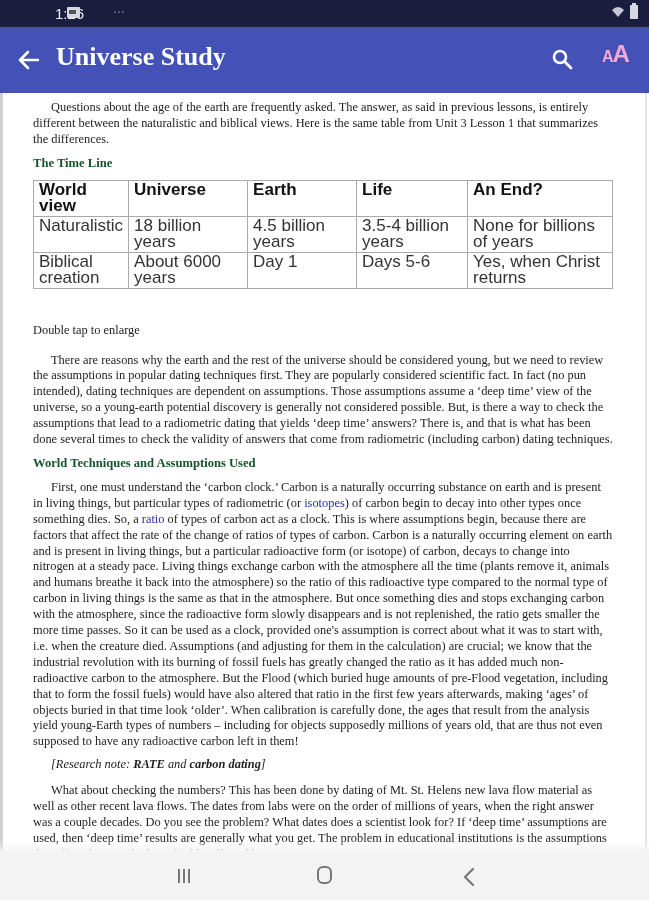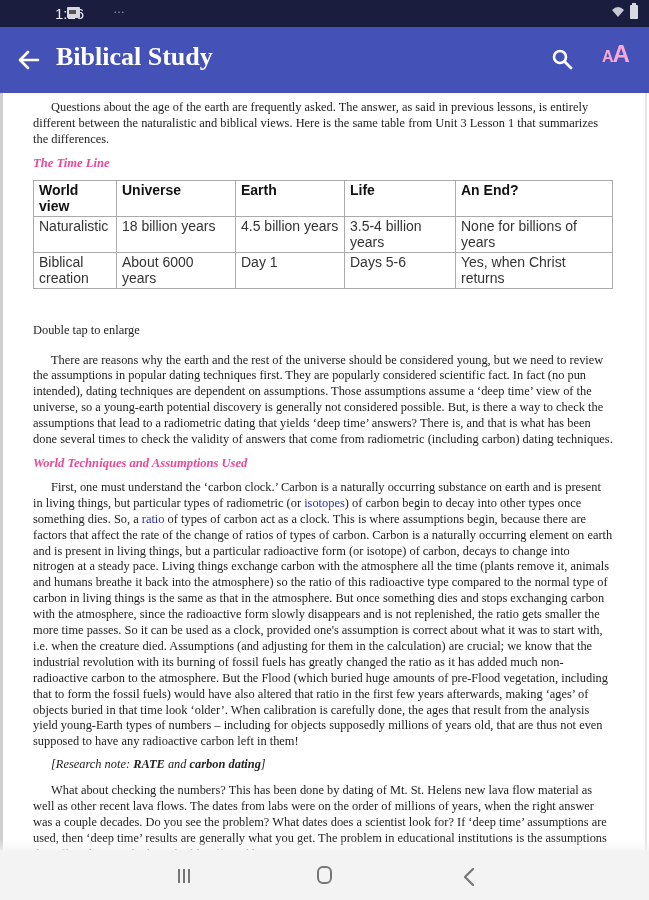--- a/index.html
+++ b/index.html
@@ -43,25 +43,25 @@
     position: absolute; left: 0; top: 93px; width: 649px; height: 757px; overflow: hidden;
     background: #ffffff;
   }
   .content::before { content: ""; position: absolute; left: 0; top: 0; width: 3px; height: 100%; background: #d0d0d0; }
   .content::after { content: ""; position: absolute; right: 2px; top: 0; width: 2px; height: 100%; background: #e4e4e4; }
   .article {
     position: absolute; left: 33px; top: 7px; width: 580px;
     font-size: 12.4px; line-height: 15.9px; color: #222;
   }
   .article p { margin: 0 0 7px 0; text-indent: 18px; text-align: left; }
-  .article h3 { margin: 8px 0 8px 0; font-size: 12.6px; font-weight: bold; color: #ec4899; font-style: italic; }
+  .article h3 { margin: 8px 0 8px 0; font-size: 12.6px; font-weight: bold; color: #14532d; }
   .article a { color: #2b2ea8; text-decoration: none; }
   .time-table {
     border-collapse: collapse; margin: 6px 16px 0 0; width: 580px;
-    font-family: "Liberation Sans", sans-serif; font-size: 14px; line-height: 16.5px; color: #333;
+    font-family: "Liberation Sans", sans-serif; font-size: 17px; line-height: 16.5px; color: #333;
   }
   .time-table td, .time-table th {
     border: 1px solid #aaaaaa; padding: 1px 5px 1px 5px; text-align: left; vertical-align: top;
   }
   .time-table th { font-weight: bold; color: #111; }
   .caption { text-align: left; margin: 34px 0 14px 0; font-size: 12.4px; }
   .note { text-indent: 18px; margin: 4px 0 10px 0; font-style: italic; }
 
   .fade {
     position: absolute; left: 0; top: 840px; width: 649px; height: 14px;
@@ -85,21 +85,21 @@
   <svg class="status-wifi" viewBox="0 0 14 14">
     <path d="M1 5 Q7 -1 13 5 L7 12 Z" fill="#c8c8d4"></path>
   </svg>
   <span class="status-battery"></span>
 </div>
 
 <div class="app-bar">
   <svg class="back-btn" viewBox="0 0 26 26">
     <path d="M22 13 H5 M12 5 L4 13 L12 21" stroke="#ffffff" stroke-width="2.6" fill="none" stroke-linecap="round" stroke-linejoin="round"></path>
   </svg>
-  <div class="app-title">Biblical Study</div>
+  <div class="app-title">Universe Study</div>
   <svg class="search-btn" viewBox="0 0 24 24">
     <circle cx="10" cy="10" r="6" stroke="#ffffff" stroke-width="2.6" fill="none"></circle>
     <path d="M14.5 14.5 L21 21" stroke="#ffffff" stroke-width="2.8" stroke-linecap="round"></path>
   </svg>
   <div class="font-btn">
     <span class="small">A</span><span class="big">A</span>
   </div>
 </div>
 
 <div class="content">

